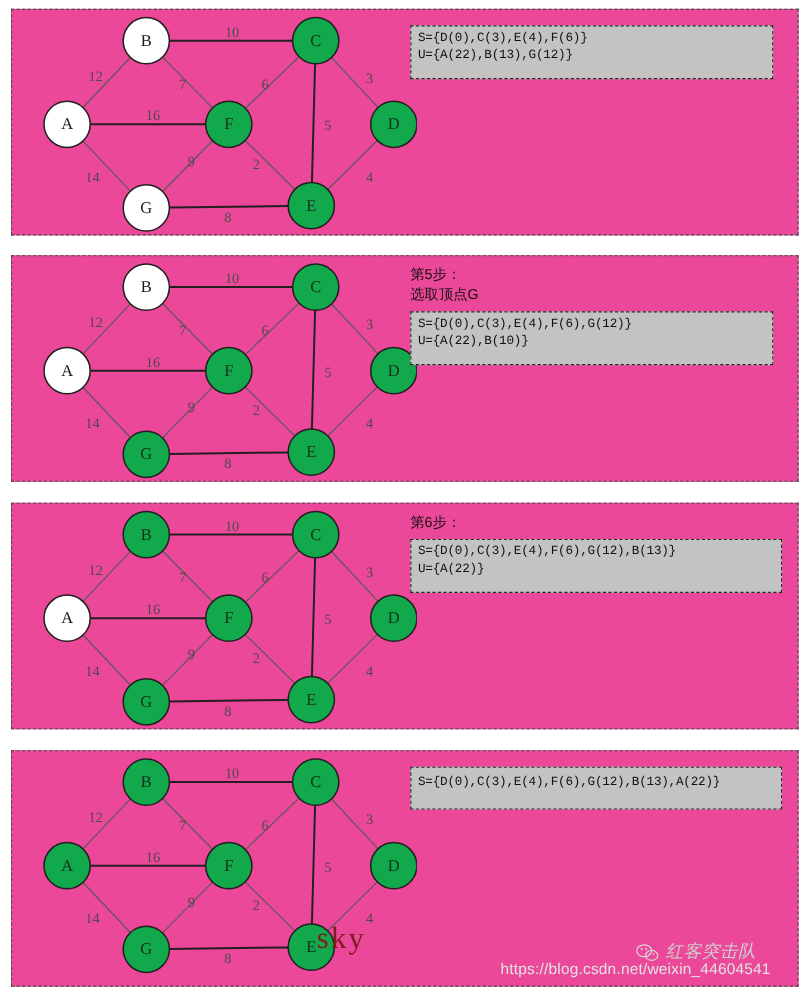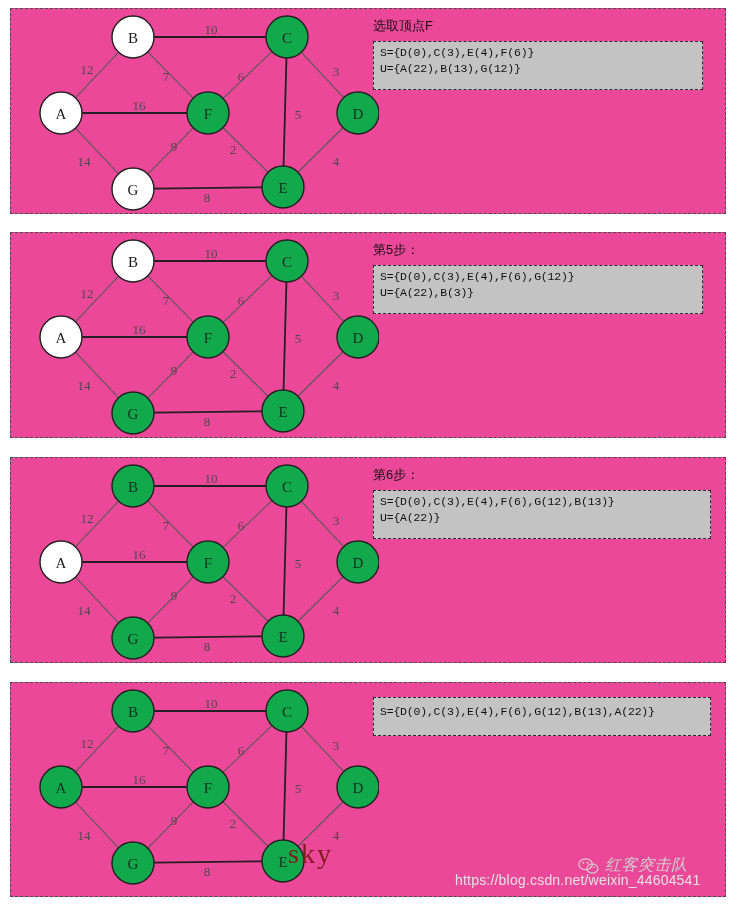--- a/index.html
+++ b/index.html
@@ -187,21 +187,20 @@
           <text x="339" y="104.5" class="node-label node-label-on-green">D</text>
           <circle cx="264" cy="178" r="21" class="node-circle node-green"></circle>
           <text x="264" y="178.5" class="node-label node-label-on-green">E</text>
           <circle cx="189" cy="104" r="21" class="node-circle node-green"></circle>
           <text x="189" y="104.5" class="node-label node-label-on-green">F</text>
           <circle cx="114" cy="180" r="21" class="node-circle node-white"></circle>
           <text x="114" y="180.5" class="node-label">G</text>
         </svg>
       </div>
     <div class="info">
-      <div class="step-line">选取顶点F</div>
       <div class="set-box">
         <div class="set-line">S={D(0),C(3),E(4),F(6)}</div>
         <div class="set-line">U={A(22),B(13),G(12)}</div>
       </div>
     </div>
   </div>
 
   <div class="block block-2">
     <div class="graph-wrap">
         <svg width="360" height="204" viewBox="0 0 360 204">
@@ -240,23 +239,24 @@
           <circle cx="264" cy="178" r="21" class="node-circle node-green"></circle>
           <text x="264" y="178.5" class="node-label node-label-on-green">E</text>
           <circle cx="189" cy="104" r="21" class="node-circle node-green"></circle>
           <text x="189" y="104.5" class="node-label node-label-on-green">F</text>
           <circle cx="114" cy="180" r="21" class="node-circle node-green"></circle>
           <text x="114" y="180.5" class="node-label node-label-on-green">G</text>
         </svg>
       </div>
     <div class="info">
       <div class="step-line">第5步：</div>
+      <div class="step-line">选取顶点G</div>
       <div class="set-box">
         <div class="set-line">S={D(0),C(3),E(4),F(6),G(12)}</div>
-        <div class="set-line">U={A(22),B(3)}</div>
+        <div class="set-line">U={A(22),B(10)}</div>
       </div>
     </div>
   </div>
 
   <div class="block block-3">
     <div class="graph-wrap">
         <svg width="360" height="204" viewBox="0 0 360 204">
           <line x1="135" y1="28" x2="247" y2="28" class="edge edge-strong"></line>
           <line x1="56.442637606126446" y1="88.75499363797763" x2="99.55736239387355" y2="43.24500636202236" class="edge"></line>
           <line x1="128.75057959135344" y1="42.947253985904815" x2="174.24942040864656" y2="89.05274601409518" class="edge"></line>

